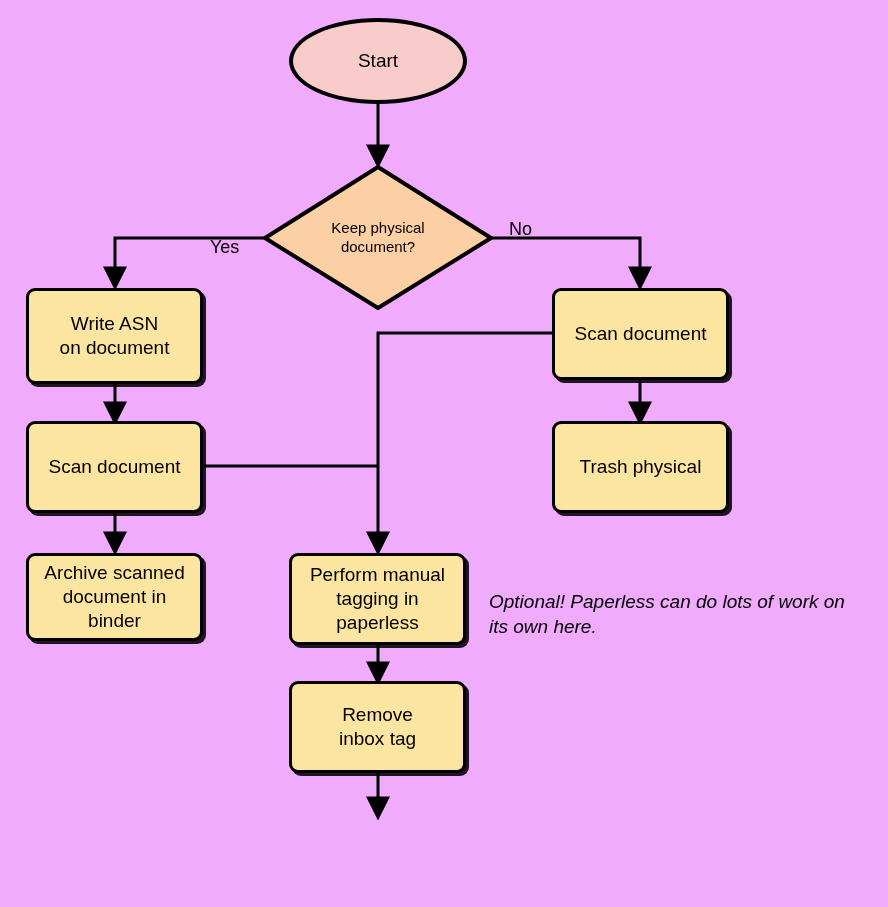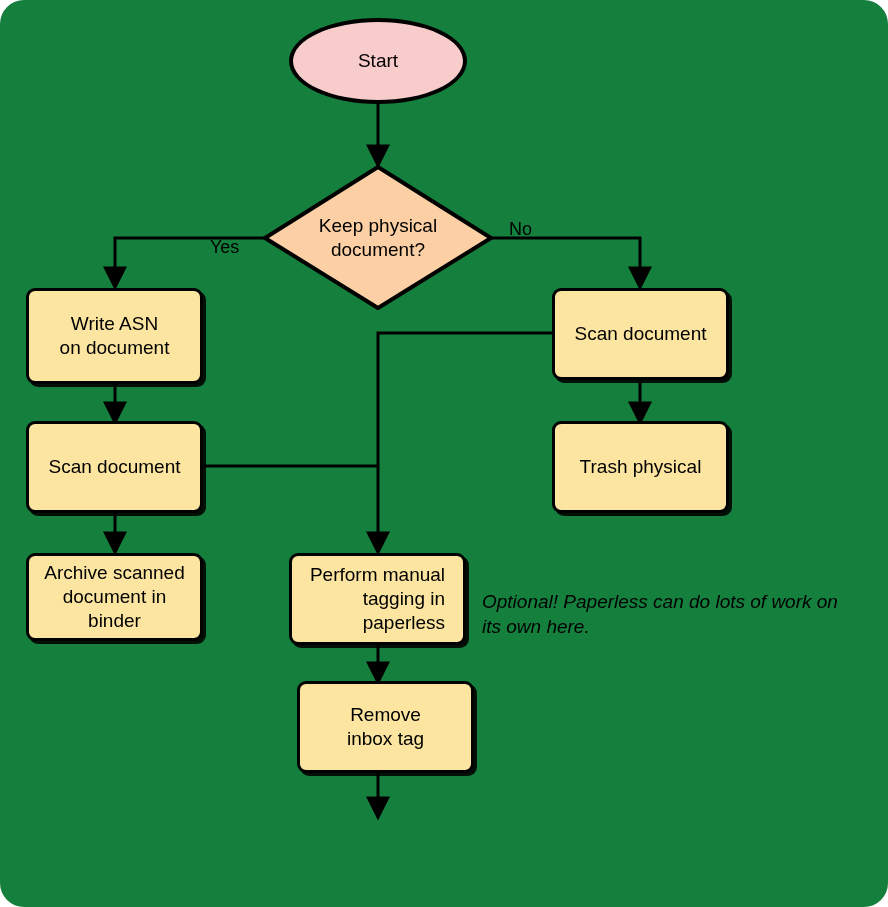--- a/index.html
+++ b/index.html
@@ -10,22 +10,21 @@
   body {
     width: 888px;
     height: 907px;
     font-family: "Liberation Sans", sans-serif;
     overflow: hidden;
   }
   #canvas {
     position: relative;
     width: 888px;
     height: 907px;
-    background: #15803d;
-    border-radius: 24px;
+    background: #f0abfc;
   }
   svg.edges {
     position: absolute;
     left: 0;
     top: 0;
     width: 888px;
     height: 907px;
     pointer-events: none;
   }
   .node {
@@ -57,38 +56,39 @@
   .diamond-text {
     position: absolute;
     left: 0;
     top: 0;
     width: 100%;
     height: 100%;
     display: flex;
     align-items: center;
     justify-content: center;
     text-align: center;
-    font-size: 19px;
+    font-size: 15px;
     line-height: 1.25;
     color: #000000;
     white-space: pre-line;
   }
   .edge-label {
     position: absolute;
     font-size: 18px;
     color: #000000;
     white-space: nowrap;
   }
   .annotation {
     position: absolute;
     font-size: 19px;
     font-style: italic;
     color: #000000;
     line-height: 1.3;
     white-space: pre-line;
+    margin-left: 7px;
   }
 </style>
 </head>
 <body>
 
 <div id="canvas">
 
   <svg class="edges" viewBox="0 0 888 907">
     <defs>
       <marker id="arrow" markerWidth="10" markerHeight="10" refX="6.2" refY="4" orient="auto" markerUnits="strokeWidth">
@@ -147,27 +147,27 @@
   </div>
 
   <div class="node process" style="left:552px; top:288px; width:177px; height:92px;">
     <span>Scan document</span>
   </div>
 
   <div class="node process" style="left:552px; top:421px; width:177px; height:92px;">
     <span>Trash physical</span>
   </div>
 
-  <div class="node process" style="left:289px; top:553px; width:177px; height:92px;text-align:right;">
+  <div class="node process" style="left:289px; top:553px; width:177px; height:92px;">
     <span>Perform manual
 tagging in
 paperless</span>
   </div>
 
-  <div class="node process" style="left:289px; top:681px; width:177px; height:92px;margin-left:8px;">
+  <div class="node process" style="left:289px; top:681px; width:177px; height:92px;">
     <span>Remove
 inbox tag</span>
   </div>
 
 
   <div class="annotation" style="left:482px; top:590px; width:400px;">Optional! Paperless can do lots of work on
 its own here.</div>
 
 </div>
 

